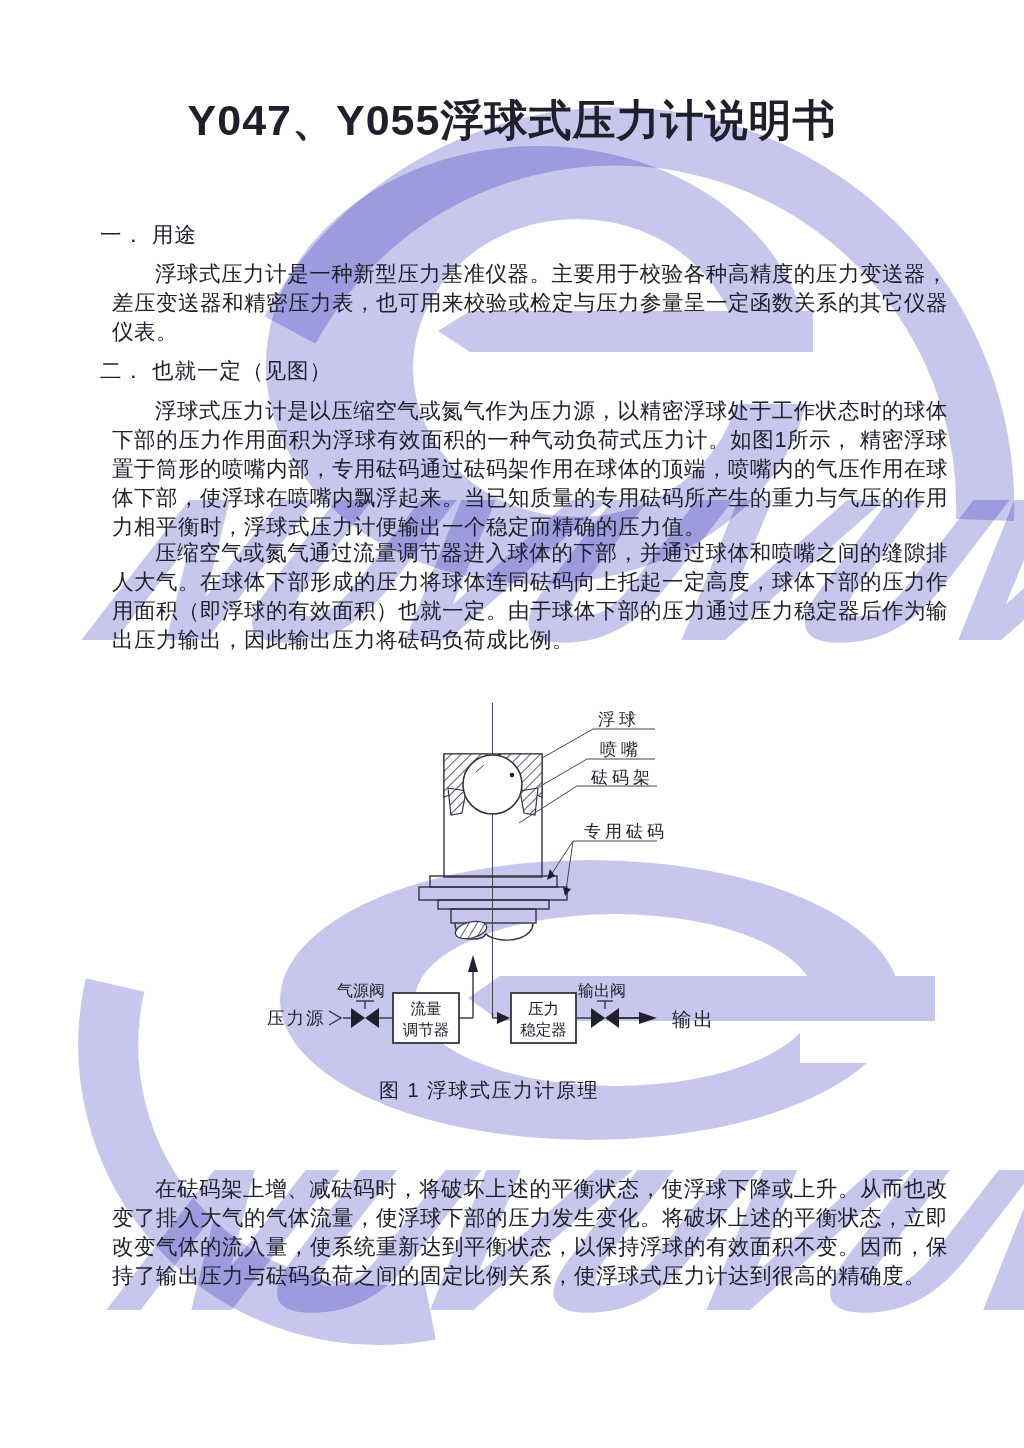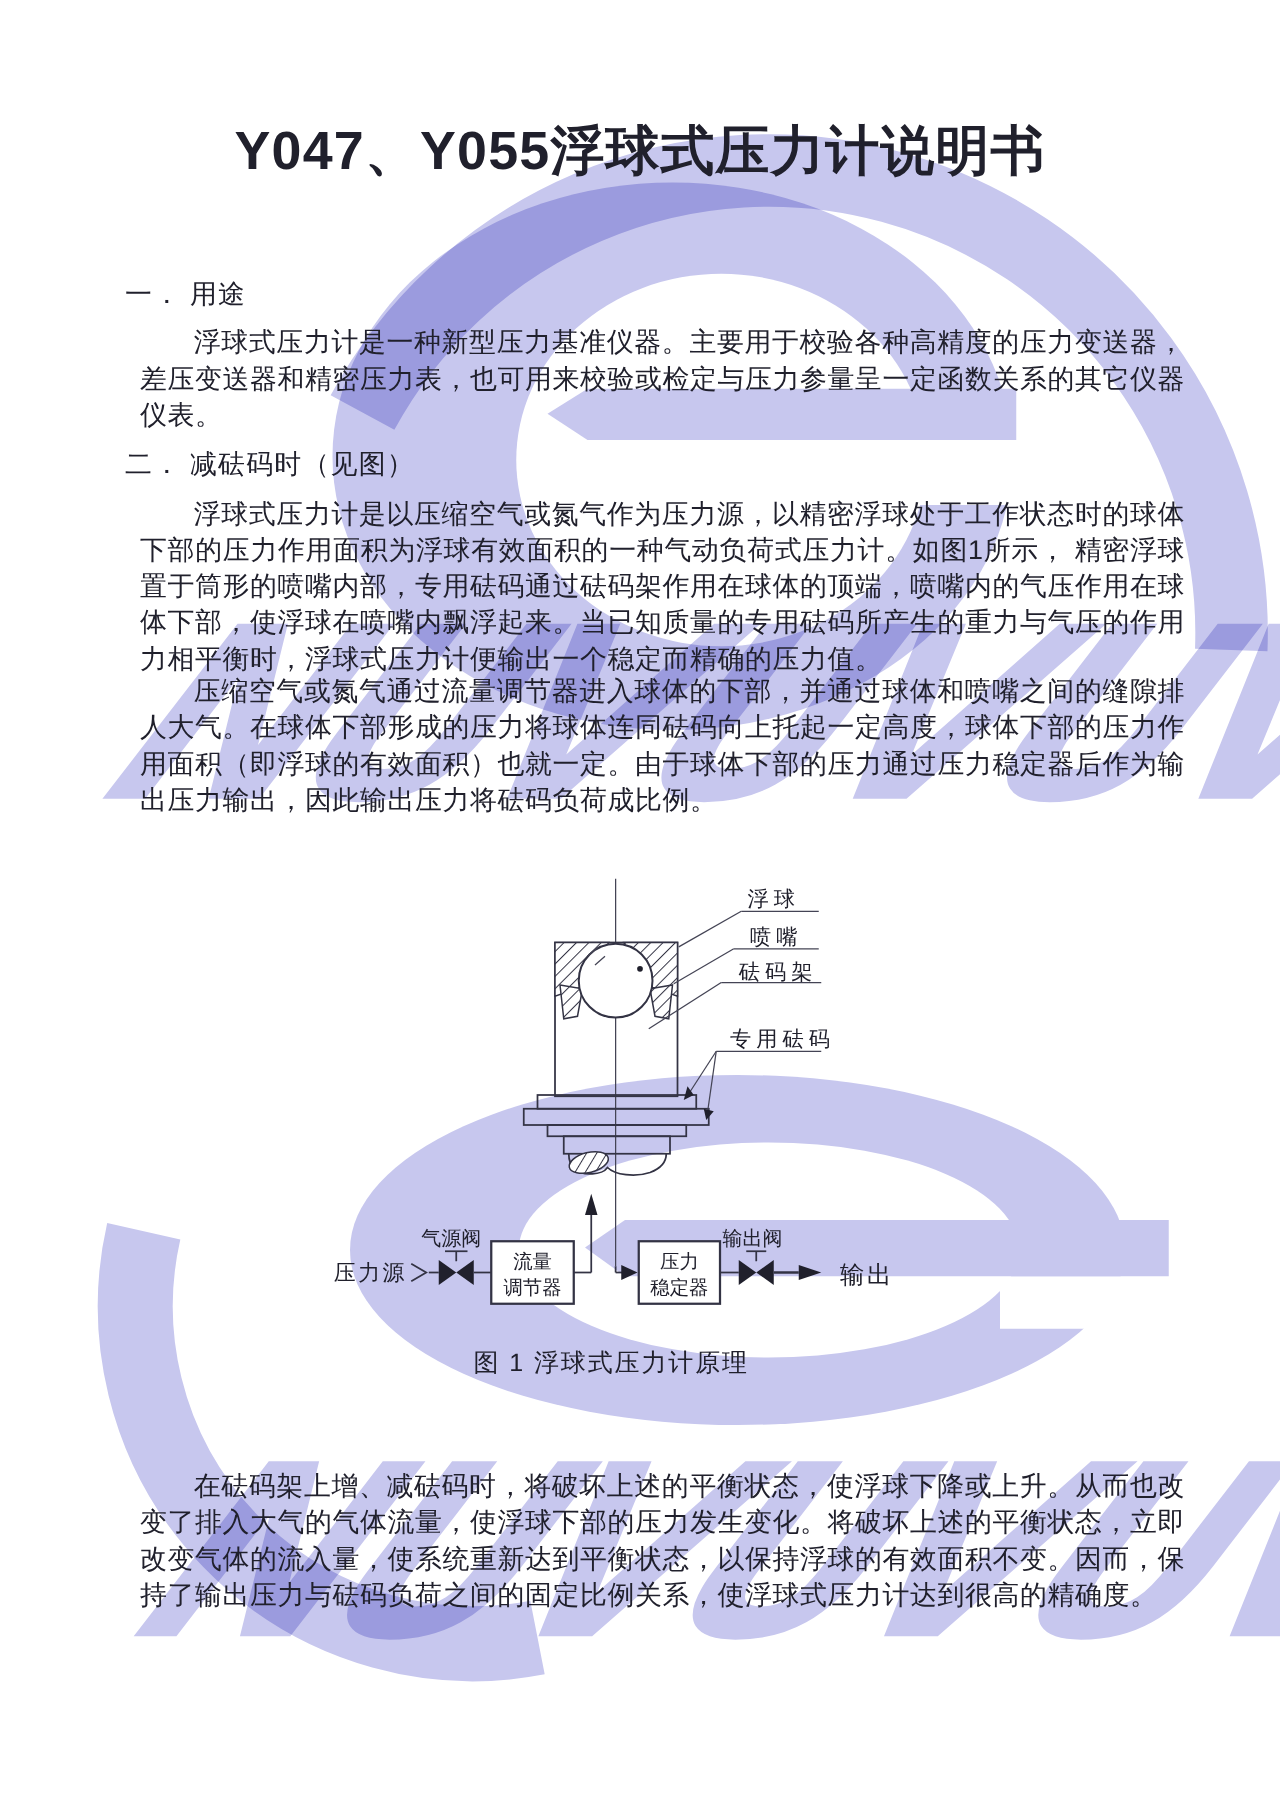--- a/index.html
+++ b/index.html
@@ -80,21 +80,21 @@
     <div class="wm wm-letters" style="left:85px;top:1148px">NUVUVUVL</div>
   </div>
 
   <div class="content">
 
     <h1 class="title">Y047、Y055浮球式压力计说明书</h1>
 
     <h2 class="heading" style="top:220px">一． 用途</h2>
     <p class="para" style="top:248px">浮球式压力计是一种新型压力基准仪器。主要用于校验各种高精度的压力变送器，差压变送器和精密压力表，也可用来校验或检定与压力参量呈一定函数关系的其它仪器仪表。</p>
 
-    <h2 class="heading" style="top:356px">二． 减砝码时（见图）</h2>
+    <h2 class="heading" style="top:356px">二． 也就一定（见图）</h2>
     <p class="para" style="top:385px">浮球式压力计是以压缩空气或氮气作为压力源，以精密浮球处于工作状态时的球体下部的压力作用面积为浮球有效面积的一种气动负荷式压力计。如图1所示， 精密浮球置于筒形的喷嘴内部，专用砝码通过砝码架作用在球体的顶端，喷嘴内的气压作用在球体下部，使浮球在喷嘴内飘浮起来。当已知质量的专用砝码所产生的重力与气压的作用力相平衡时，浮球式压力计便输出一个稳定而精确的压力值。</p>
     <p class="para" style="top:527px">压缩空气或氮气通过流量调节器进入球体的下部，并通过球体和喷嘴之间的缝隙排人大气。在球体下部形成的压力将球体连同砝码向上托起一定高度，球体下部的压力作用面积（即浮球的有效面积）也就一定。由于球体下部的压力通过压力稳定器后作为输出压力输出，因此输出压力将砝码负荷成比例。</p>
 
     <svg class="figure-svg" width="1024" height="430" viewBox="0 0 1024 430">
       <defs>
         <pattern id="hatch" width="7" height="7" patternUnits="userSpaceOnUse" patternTransform="rotate(45)">
           <rect width="7" height="7" fill="#ffffff"></rect>
           <line x1="0" y1="0" x2="0" y2="7" stroke="#333344" stroke-width="1.6"></line>
         </pattern>
       </defs>

